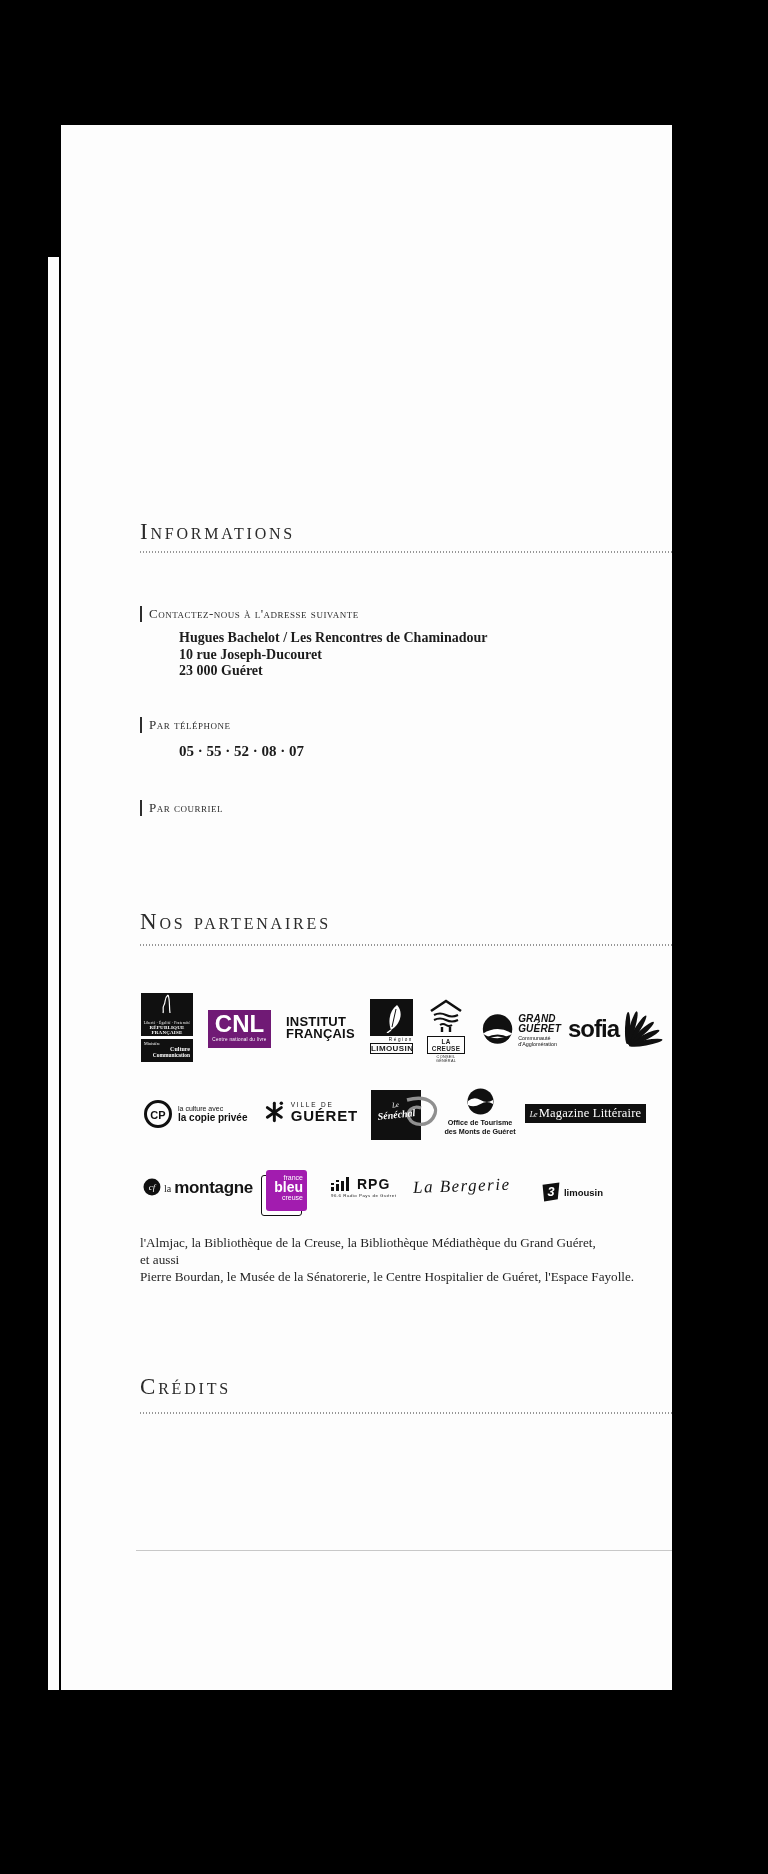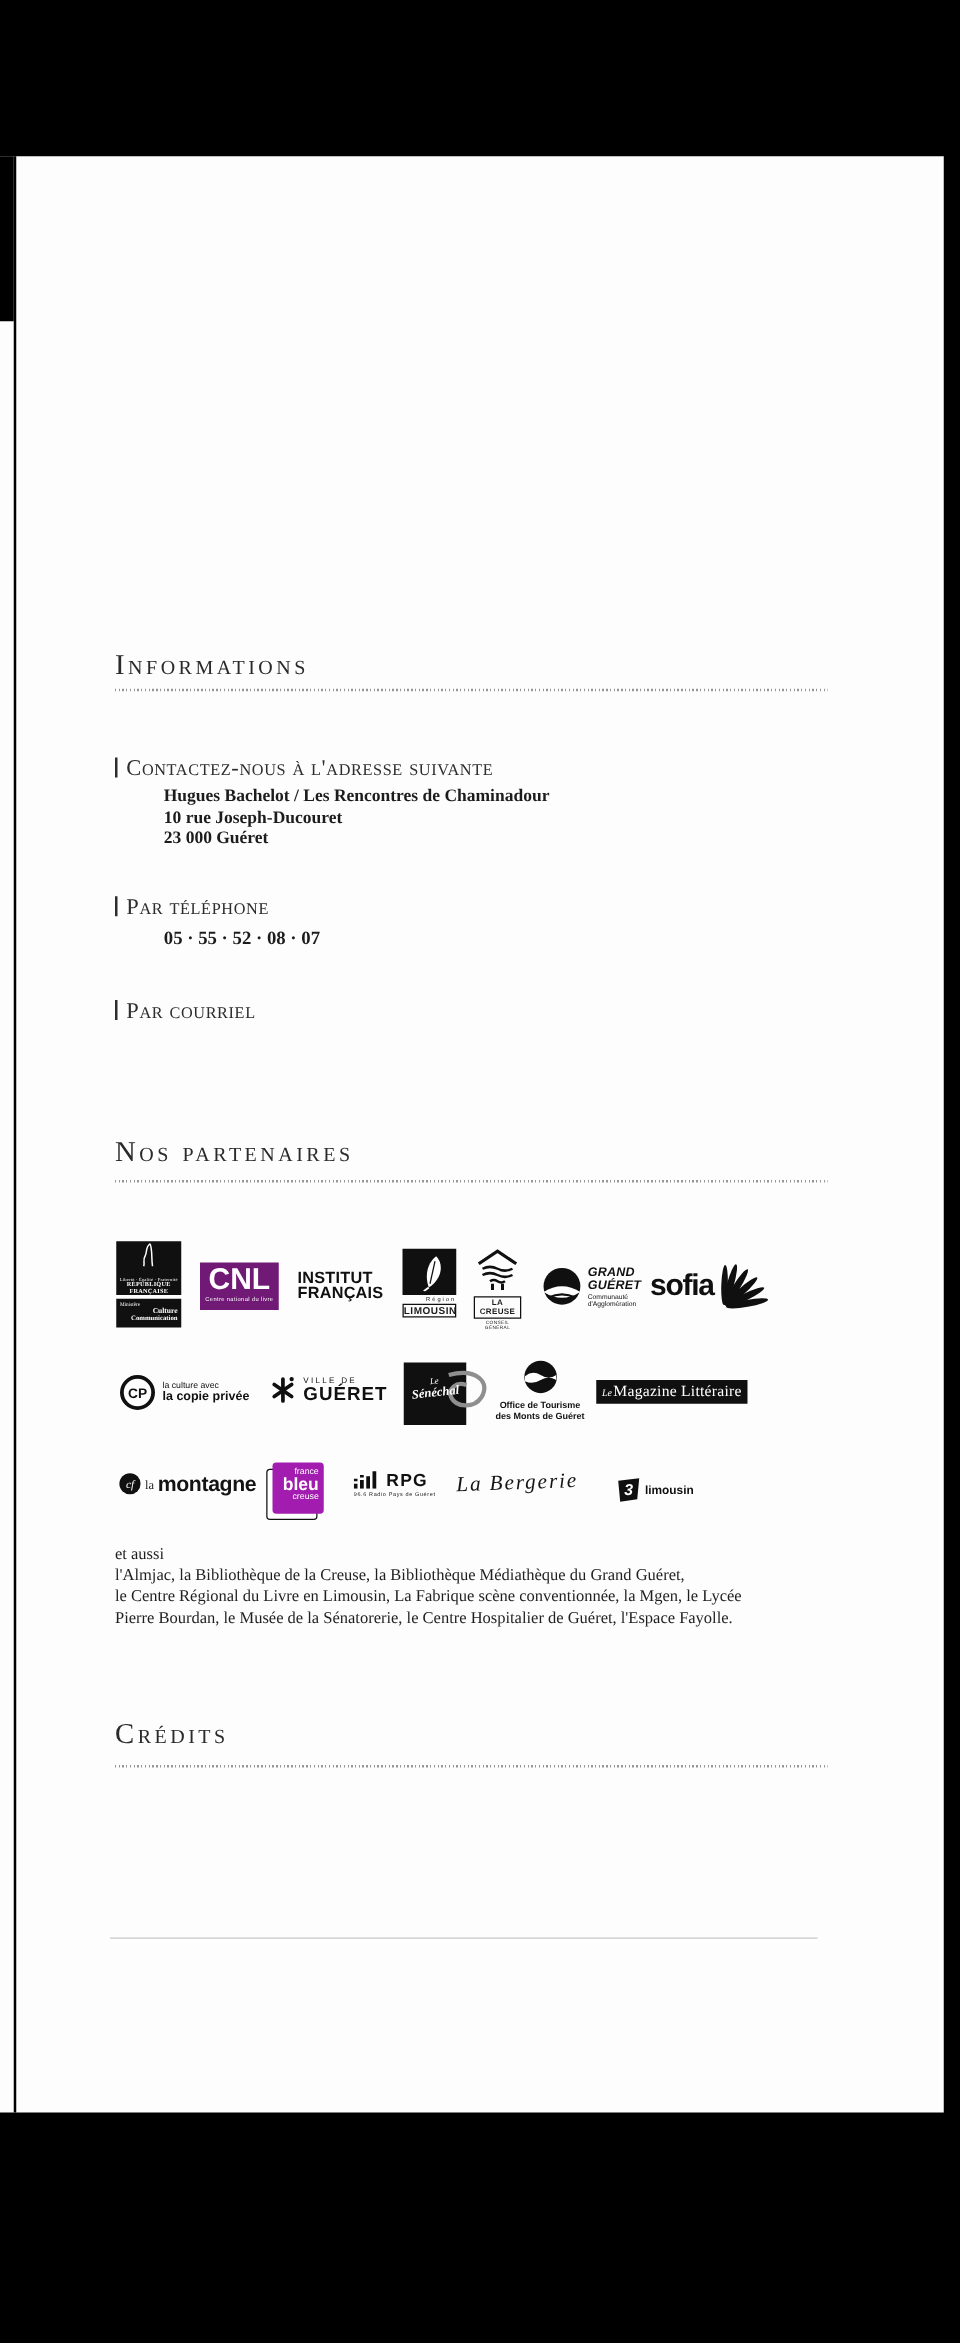--- a/index.html
+++ b/index.html
@@ -1,27 +1,27 @@
 <!DOCTYPE html>
 <html><head>
 <meta charset="utf-8">
 <style>
   *{margin:0;padding:0;box-sizing:border-box;}
   html,body{background:#000;}
-  #screen{position:relative;width:768px;height:1874px;background:#000;overflow:hidden;
-          font-family:"Liberation Serif","DejaVu Serif",serif;color:#1d1d1d;}
+  #screen{position:relative;width:624px;height:1874px;background:#000;overflow:hidden;
+          font-family:"Liberation Serif","DejaVu Serif",serif;color:#1d1d1d;margin-left:48px;}
   .paper{position:absolute;left:0;top:125px;width:755px;height:1565px;background:#fdfdfd;}
   .left-strip{position:absolute;left:0;top:125px;width:11px;height:132px;background:#000;}
   .left-line{position:absolute;left:11px;top:125px;width:2px;height:1565px;background:#000;}
 
   .sec-title{position:absolute;left:92px;font-variant:small-caps;font-weight:400;
              font-size:23px;letter-spacing:2.8px;color:#2a2a2a;line-height:26px;}
   .dotted{position:absolute;left:92px;width:570px;height:2px;
           background-image:repeating-linear-gradient(to right,#969696 0 1px,transparent 1px 3px);}
-  .sub-label{position:absolute;left:92px;font-variant:small-caps;font-size:18px;
+  .sub-label{position:absolute;left:92px;font-variant:small-caps;font-size:13px;
              letter-spacing:.5px;color:#2d2d2d;border-left:2px solid #2d2d2d;
              padding-left:7px;line-height:16px;}
   .bold-block{position:absolute;left:131px;font-weight:700;font-size:14px;line-height:16.5px;color:#1c1c1c;}
   .body-block{position:absolute;left:92px;font-size:13.2px;line-height:17px;color:#1f1f1f;}
   .grayline{position:absolute;left:88px;top:1550px;width:566px;height:1px;background:#c8c8c8;}
 
   .sans{font-family:"Liberation Sans","DejaVu Sans",sans-serif;}
   .logo{position:absolute;}
 
   
@@ -296,23 +296,22 @@
 
   <div class="logo lg-f3">
     <svg width="38" height="38" viewBox="0 0 38 38">
       <polygon points="3,5 35,1 32,33 6,37" fill="#101010"></polygon>
       <text x="19" y="27" text-anchor="middle" font-size="24" font-weight="bold" font-style="italic" font-family="sans-serif" fill="#fff">3</text>
     </svg>
     <span class="f3-name sans">limousin</span>
   </div>
 
   <div class="body-block" style="top:1234px">
+    <div>l'Almjac, la Bibliothèque de la Creuse, la Bibliothèque Médiathèque du Grand Guéret,</div>
     <div>et aussi</div>
-    <div>l'Almjac, la Bibliothèque de la Creuse, la Bibliothèque Médiathèque du Grand Guéret,</div>
-    <div>le Centre Régional du Livre en Limousin, La Fabrique scène conventionnée, la Mgen, le Lycée</div>
     <div>Pierre Bourdan, le Musée de la Sénatorerie, le Centre Hospitalier de Guéret, l'Espace Fayolle.</div>
   </div>
 
   <div class="sec-title" style="top:1374px">Crédits</div>
   <div class="dotted" style="top:1412px"></div>
 
   <div class="grayline"></div>
 </div>
 
 </body></html>

